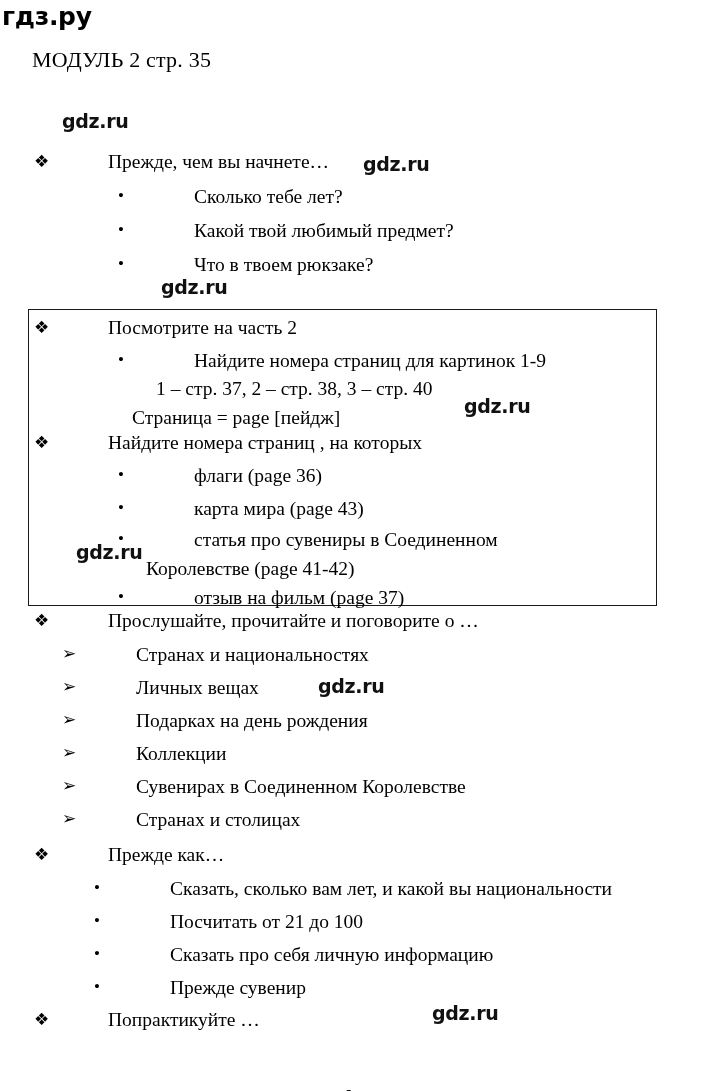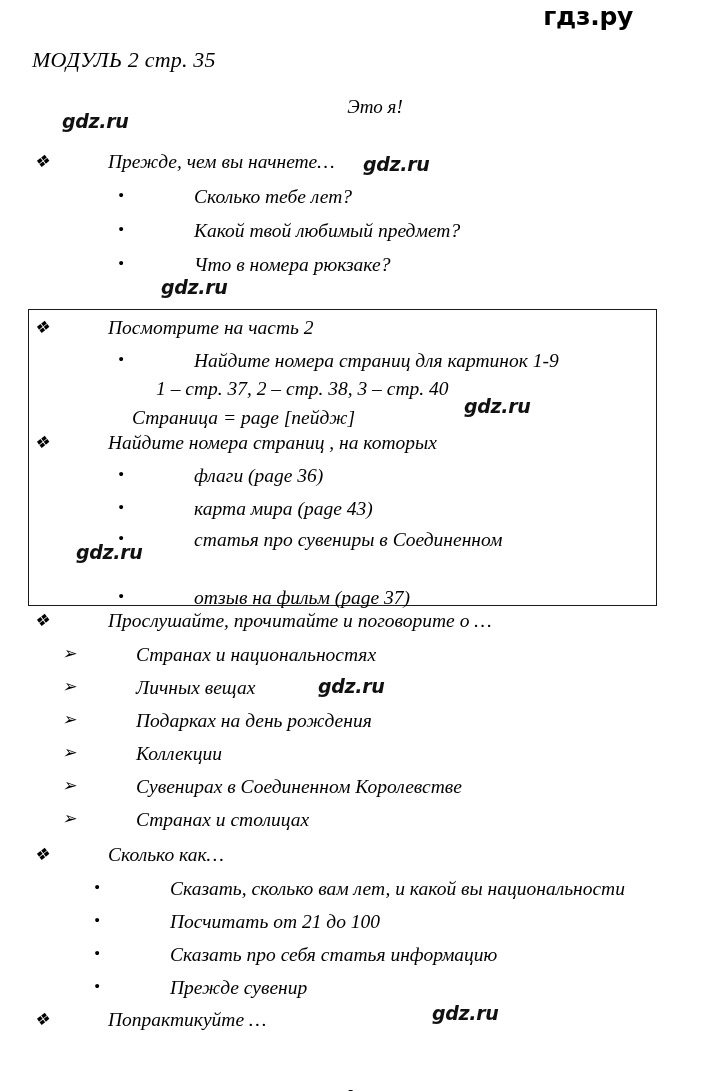--- a/index.html
+++ b/index.html
@@ -13,42 +13,41 @@
     position: relative;
     font-family: "Liberation Serif", "DejaVu Serif", serif;
     color: #000000;
     overflow: hidden;
   }
 
   
   .site-header {
     position: absolute;
     top: 0;
-    left: 13px;
+    left: 2px;
     width: 620px;
     height: 34px;
-    text-align: right;
+    text-align: left;
   }
   .site-header .logo {
     font-family: "DejaVu Sans", "Liberation Sans", sans-serif;
     font-weight: bold;
     font-size: 25px;
     letter-spacing: -0.3px;
     line-height: 34px;
     color: #000;
   }
 
   
   .page {
     position: absolute;
     top: 34px;
     left: 0;
     width: 688px;
     height: 1057px;
-    font-style: italic;
   }
 
   .module-line {
     position: absolute;
     left: 32px;
     top: 13px;
     font-size: 22px;
     letter-spacing: 0.2px;
   }
 
@@ -158,41 +157,40 @@
 <body>
 
 <div class="site-header">
   <span class="logo">гдз.ру</span>
 </div>
 
 <div class="page">
 
   <div class="module-line">МОДУЛЬ 2 стр. 35</div>
 
-  <div class="doc-title">Это я!</div>
 
   <div class="wm" style="left:62px; top:76px;">gdz.ru</div>
 
   <div class="row lvl1" style="top:117px;">
     <span class="marker">❖</span>
     <span class="txt">Прежде, чем вы начнете…</span>
   </div>
   <div class="wm" style="left:363px; top:119px;">gdz.ru</div>
 
   <div class="row lvl2" style="top:152px;">
     <span class="marker">•</span>
     <span class="txt">Сколько тебе лет?</span>
   </div>
   <div class="row lvl2" style="top:186px;">
     <span class="marker">•</span>
     <span class="txt">Какой твой любимый предмет?</span>
   </div>
   <div class="row lvl2" style="top:220px;">
     <span class="marker">•</span>
-    <span class="txt">Что в номера рюкзаке?</span>
+    <span class="txt">Что в твоем рюкзаке?</span>
   </div>
 
   <div class="wm" style="left:161px; top:242px;">gdz.ru</div>
 
   <div class="box"></div>
 
   <div class="row lvl1" style="top:283px;">
     <span class="marker">❖</span>
     <span class="txt">Посмотрите на часть 2</span>
   </div>
@@ -213,20 +211,21 @@
     <span class="txt">флаги (page 36)</span>
   </div>
   <div class="row lvl2" style="top:464px;">
     <span class="marker">•</span>
     <span class="txt">карта мира (page 43)</span>
   </div>
   <div class="row lvl2" style="top:495px;">
     <span class="marker">•</span>
     <span class="txt">статья про сувениры в Соединенном</span>
   </div>
+  <div class="cont" style="left:146px; top:524px;">Королевстве (page 41-42)</div>
   <div class="wm" style="left:76px; top:507px;">gdz.ru</div>
   <div class="row lvl2" style="top:553px;">
     <span class="marker">•</span>
     <span class="txt">отзыв на фильм (page 37)</span>
   </div>
 
   <div class="row lvl1" style="top:576px;">
     <span class="marker">❖</span>
     <span class="txt">Прослушайте, прочитайте и поговорите о …</span>
   </div>
@@ -252,33 +251,33 @@
     <span class="marker">➢</span>
     <span class="txt">Сувенирах в Соединенном Королевстве</span>
   </div>
   <div class="row lvlarrow" style="top:775px;">
     <span class="marker">➢</span>
     <span class="txt">Странах и столицах</span>
   </div>
 
   <div class="row lvl1" style="top:810px;">
     <span class="marker">❖</span>
-    <span class="txt">Сколько как…</span>
+    <span class="txt">Прежде как…</span>
   </div>
   <div class="row lvl2" style="left:94px; top:844px;">
     <span class="marker">•</span>
     <span class="txt">Сказать, сколько вам лет, и какой вы национальности</span>
   </div>
   <div class="row lvl2" style="left:94px; top:877px;">
     <span class="marker">•</span>
     <span class="txt">Посчитать от 21 до 100</span>
   </div>
   <div class="row lvl2" style="left:94px; top:910px;">
     <span class="marker">•</span>
-    <span class="txt">Сказать про себя статья информацию</span>
+    <span class="txt">Сказать про себя личную информацию</span>
   </div>
   <div class="row lvl2" style="left:94px; top:943px;">
     <span class="marker">•</span>
     <span class="txt">Прежде сувенир</span>
   </div>
 
   <div class="row lvl1" style="top:975px;">
     <span class="marker">❖</span>
     <span class="txt">Попрактикуйте …</span>
   </div>

